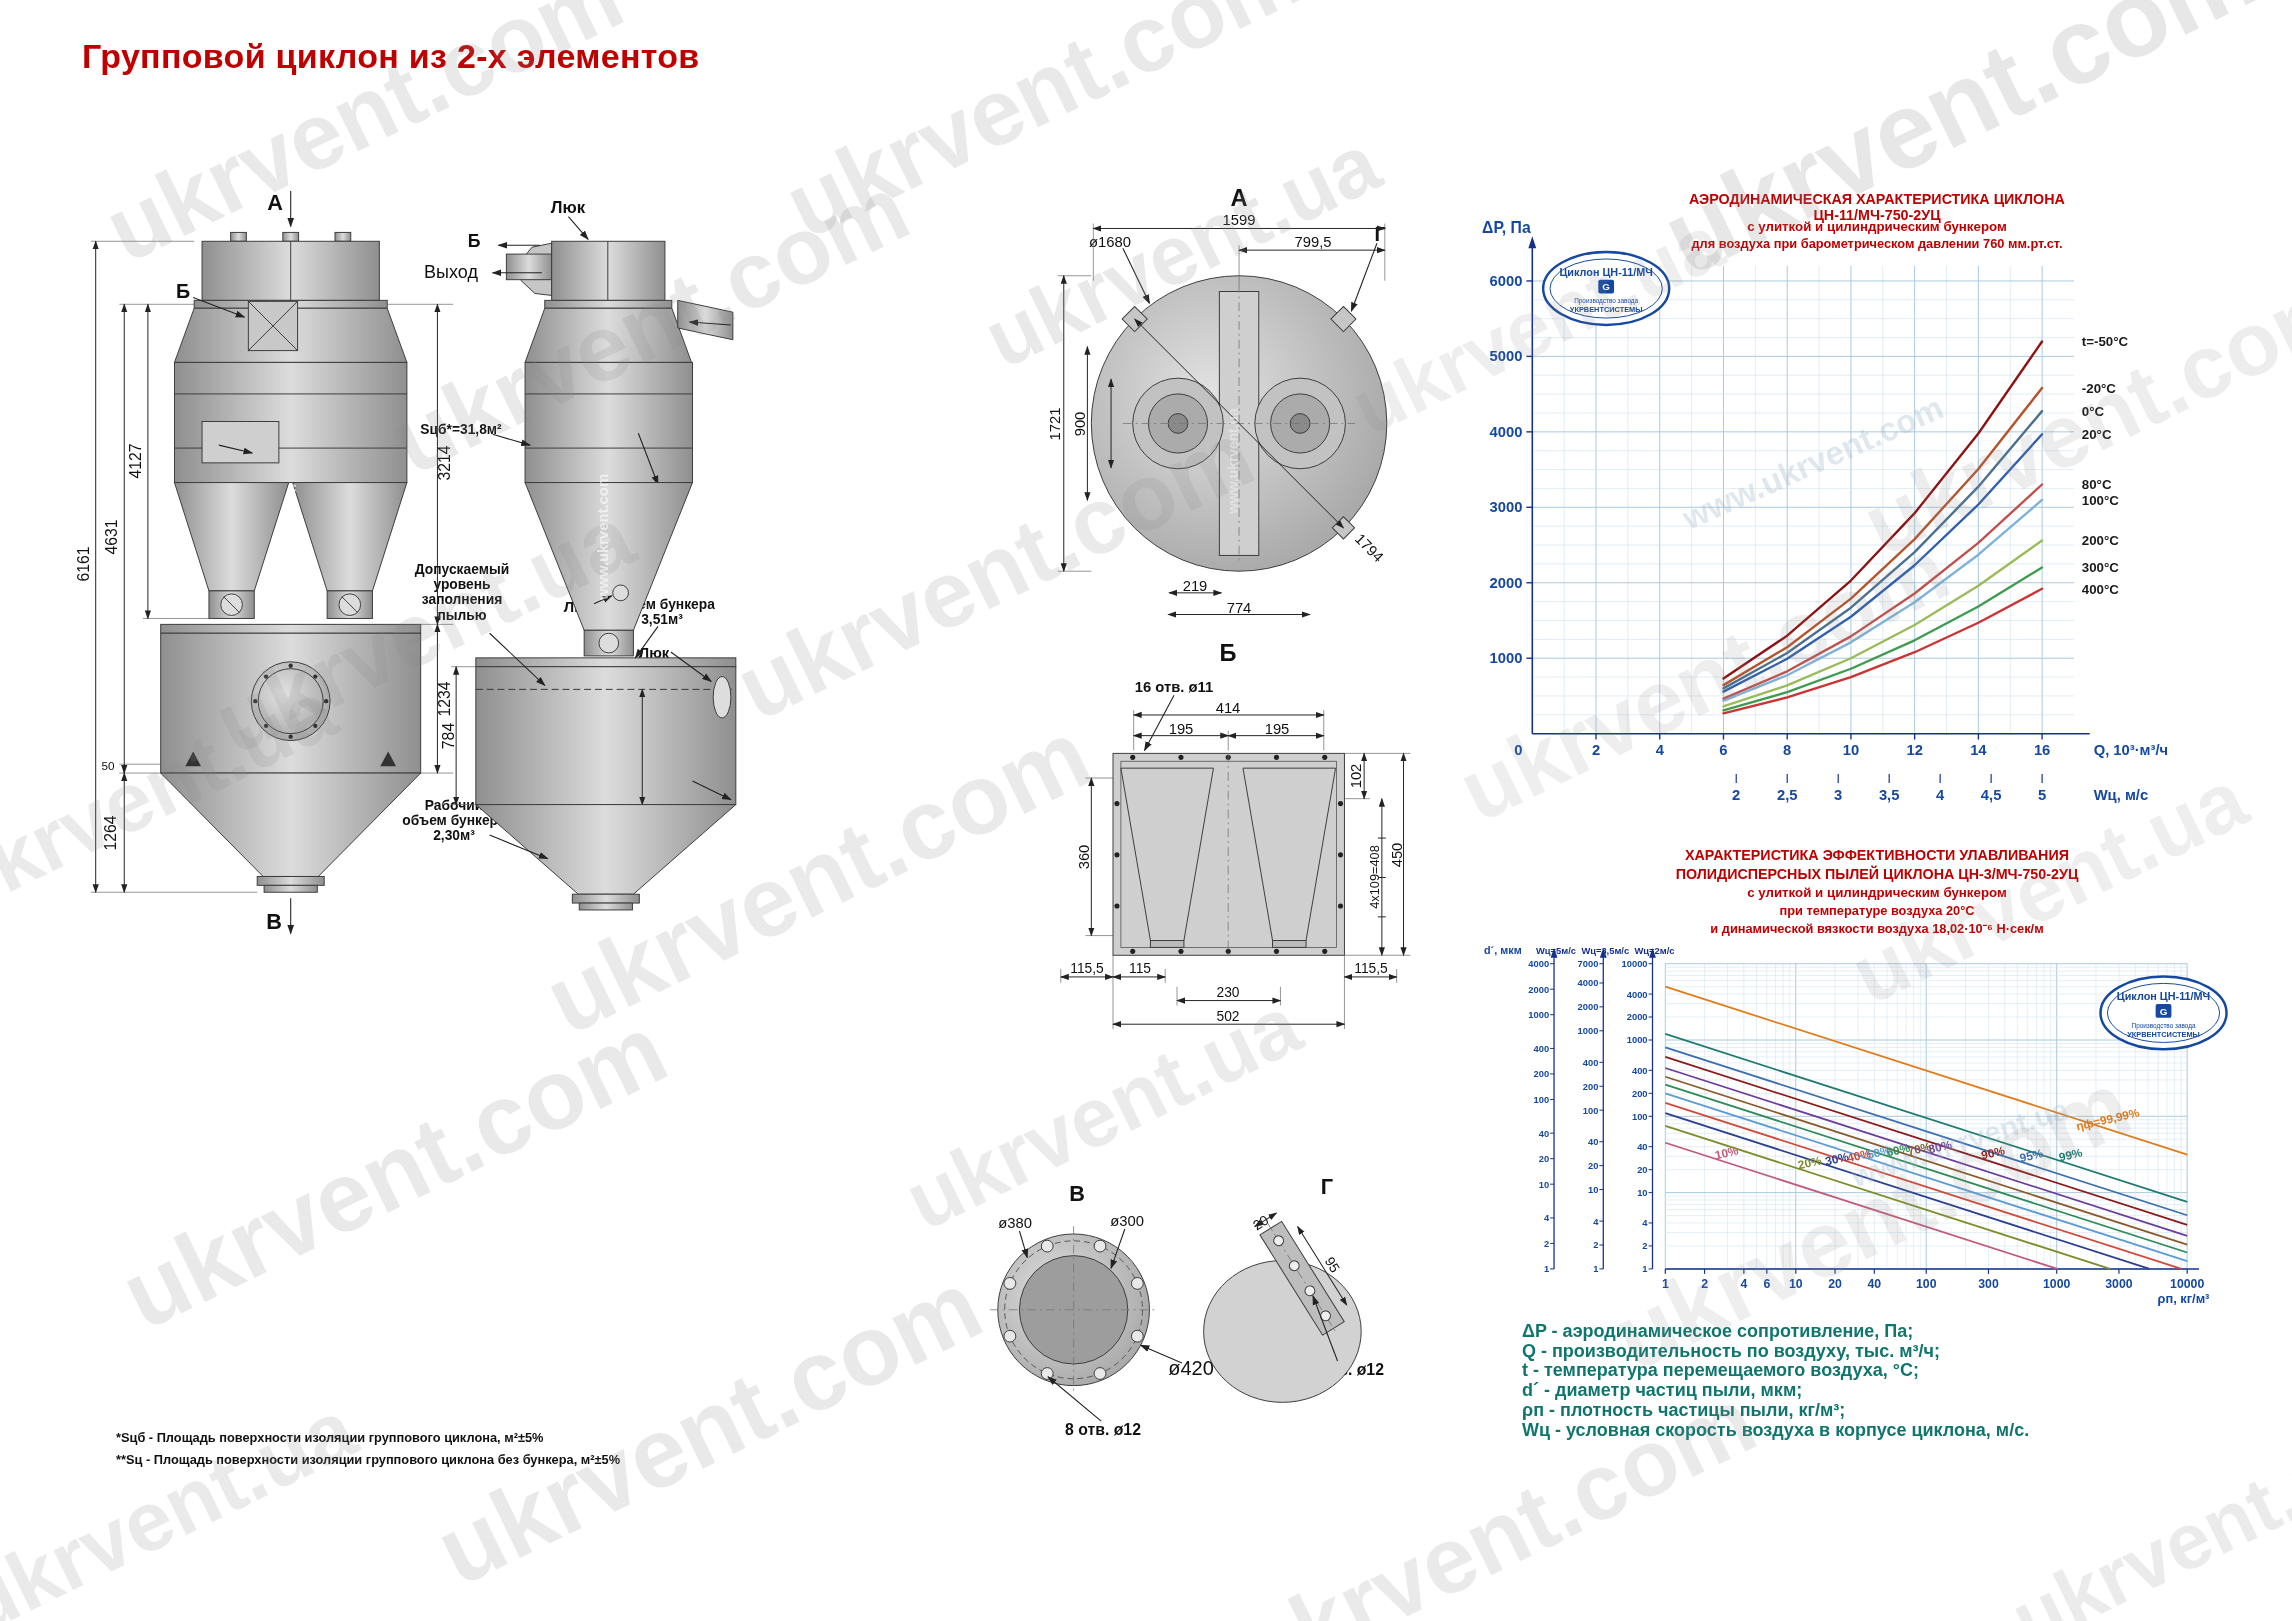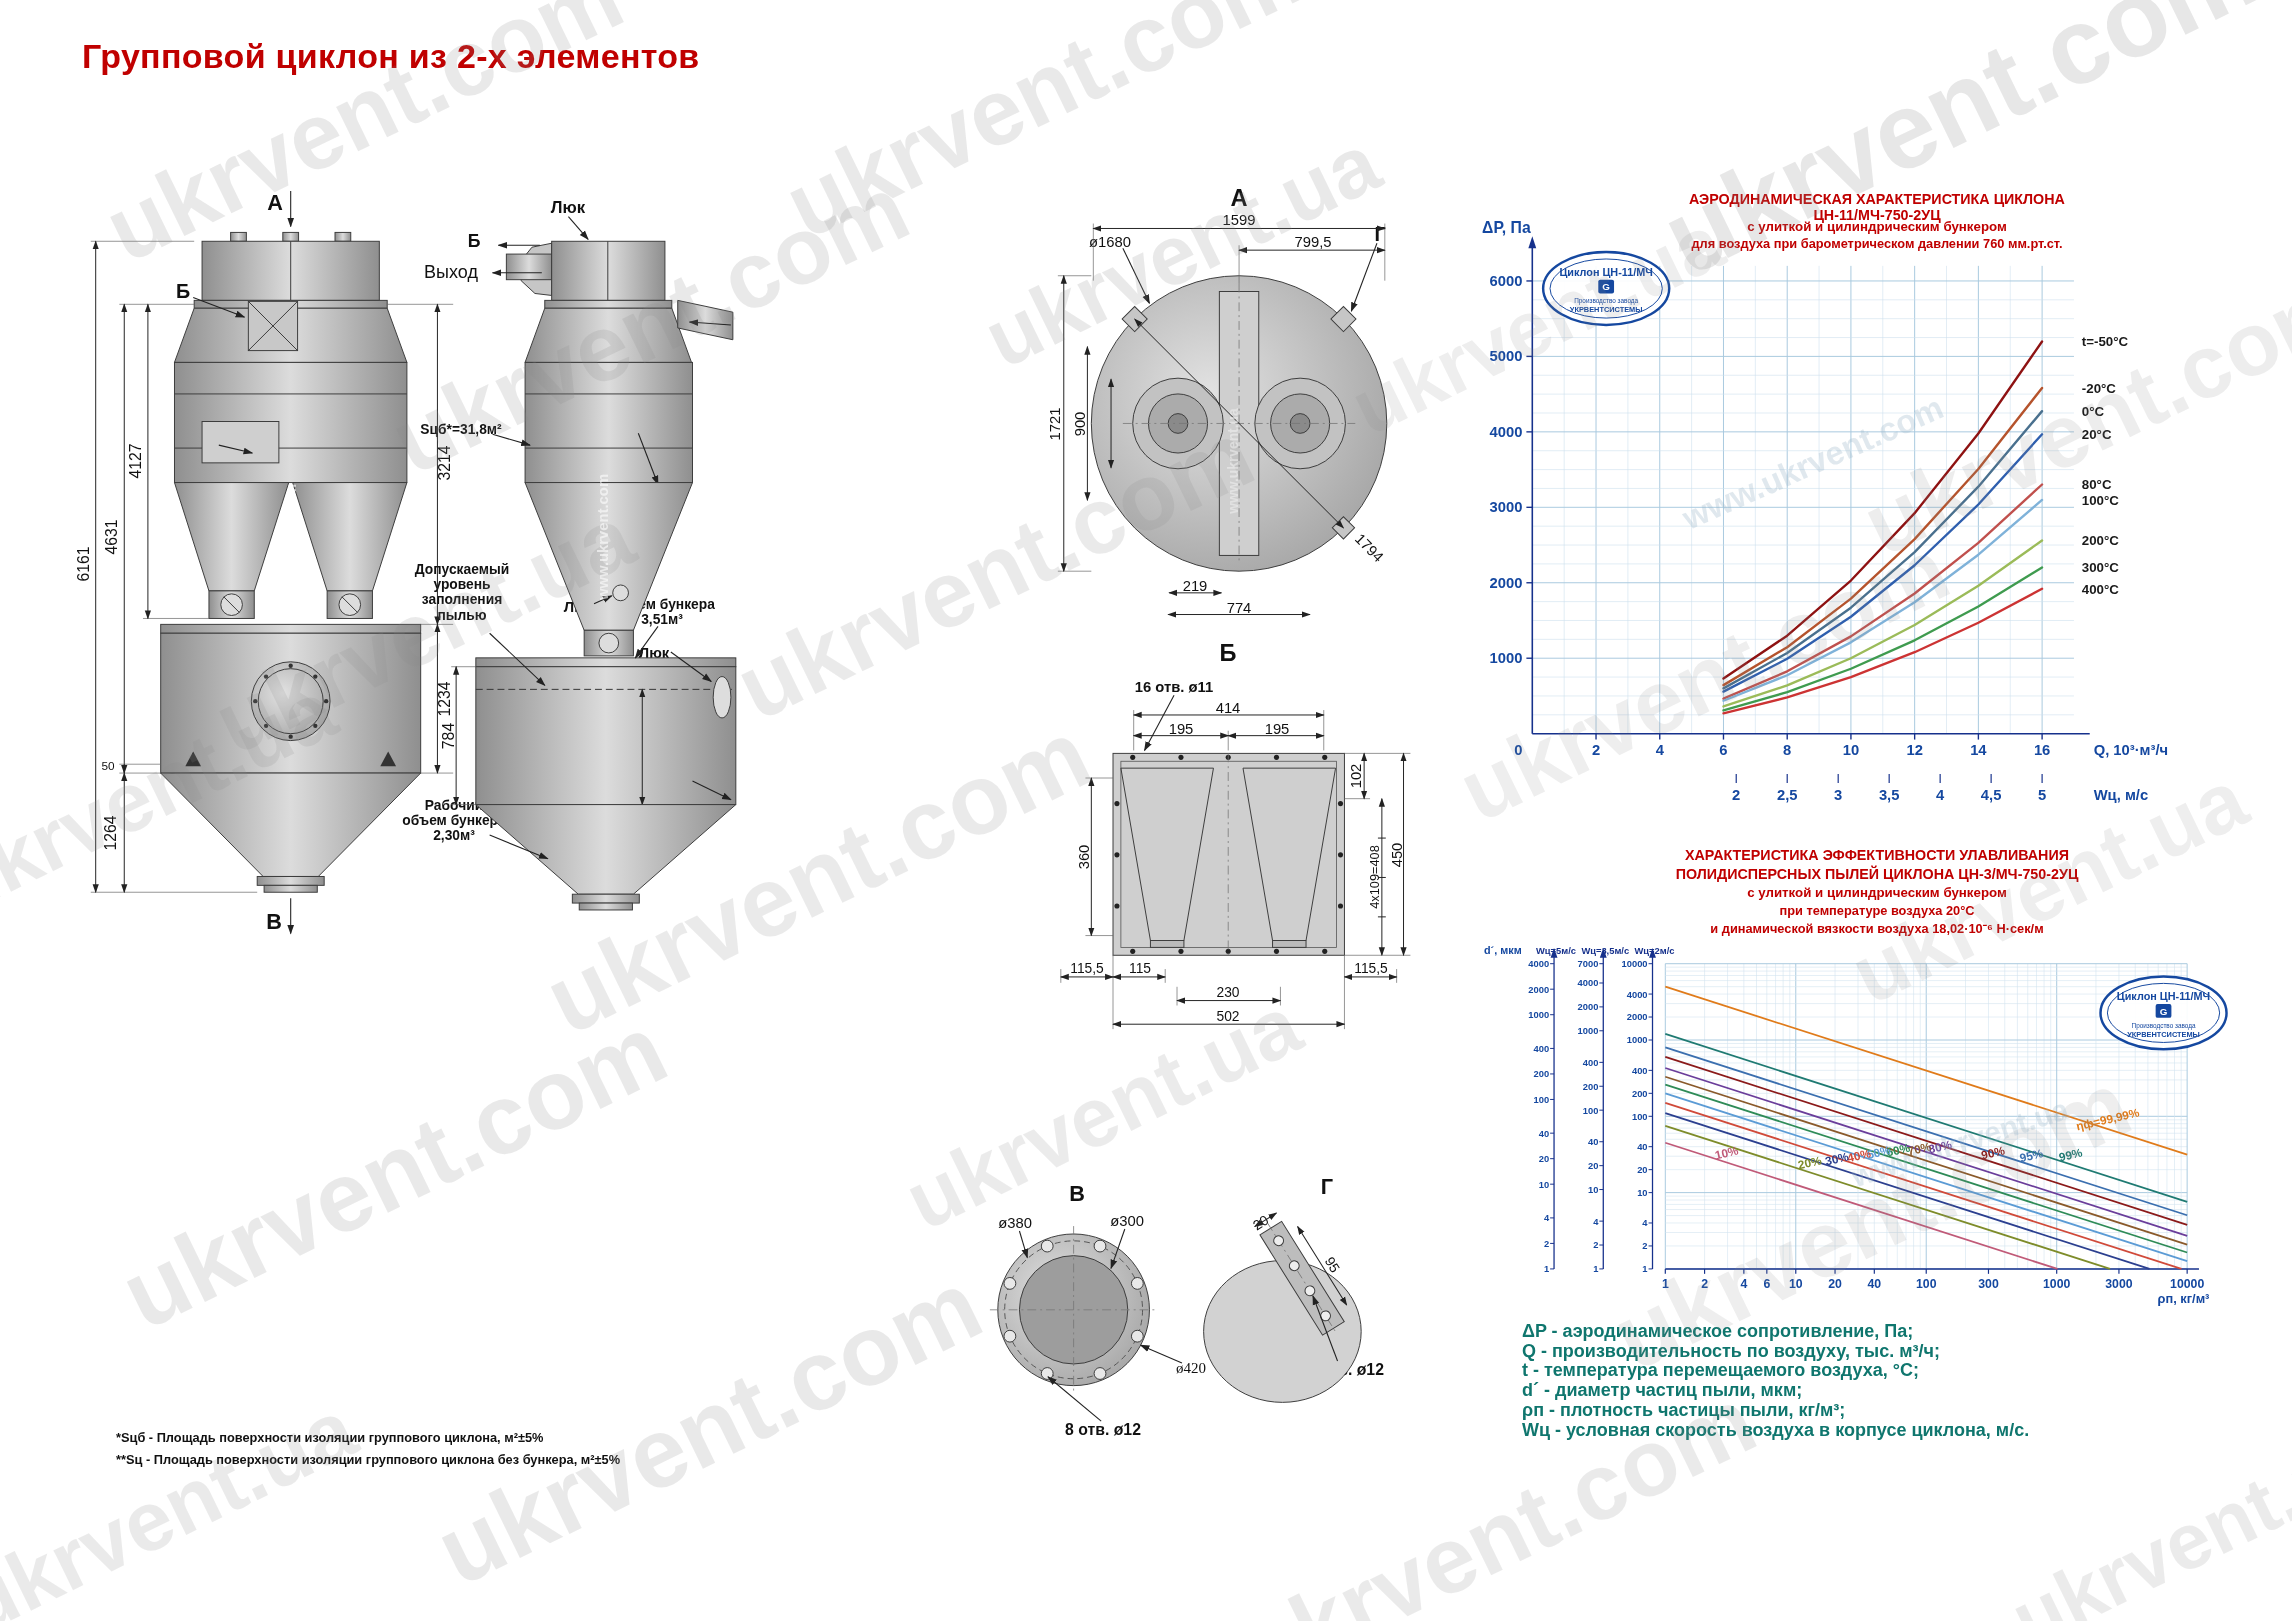--- a/index.html
+++ b/index.html
@@ -671,21 +671,21 @@
       <div class="ann" style="left: 1375px; top: 877px; font-size: 12.8px; transform: translate(-50%, -50%) rotate(-90deg);">4x109=408</div>
       <div class="ann" style="left: 1397px; top: 855px; font-size: 14.8px; transform: translate(-50%, -50%) rotate(-90deg);">450</div>
       <div class="ann" style="left: 1087px; top: 969px; font-size: 13.8px; transform: translate(-50%, -50%);">115,5</div>
       <div class="ann" style="left: 1140px; top: 969px; font-size: 13.8px; transform: translate(-50%, -50%);">115</div>
       <div class="ann" style="left: 1228px; top: 993px; font-size: 13.8px; transform: translate(-50%, -50%);">230</div>
       <div class="ann" style="left: 1228px; top: 1017px; font-size: 13.8px; transform: translate(-50%, -50%);">502</div>
       <div class="ann" style="left: 1371px; top: 969px; font-size: 13.8px; transform: translate(-50%, -50%);">115,5</div>
       <div class="ann" style="left: 1077px; top: 1194px; font-size: 21.7px; font-weight: 700; transform: translate(-50%, -50%);">В</div>
       <div class="ann" style="left: 1015px; top: 1223px; font-size: 14.8px; transform: translate(-50%, -50%);">ø380</div>
       <div class="ann" style="left: 1127px; top: 1221px; font-size: 14.8px; transform: translate(-50%, -50%);">ø300</div>
-      <div class="ann" style="left: 1191px; top: 1368px; font-size: 15px; transform: translate(-50%, -50%); font-family: Liberation Serif, serif;">ø420</div>
+      <div class="ann" style="left: 1191px; top: 1368px; font-size: 20px; transform: translate(-50%, -50%);">ø420</div>
       <div class="ann" style="left: 1103px; top: 1430px; font-size: 15.8px; font-weight: 700; transform: translate(-50%, -50%);">8 отв. ø12</div>
       <div class="ann" style="left: 1327px; top: 1187px; font-size: 21.7px; font-weight: 700; transform: translate(-50%, -50%);">Г</div>
       <div class="ann" style="left: 1261px; top: 1223px; font-size: 13.8px; transform: translate(-50%, -50%) rotate(-32deg);">20</div>
       <div class="ann" style="left: 1332px; top: 1265px; font-size: 13.8px; transform: translate(-50%, -50%) rotate(58deg);">95</div>
       <div class="ann" style="left: 1346px; top: 1370px; font-size: 15.8px; font-weight: 700; transform: translate(-50%, -50%);">4 отв. ø12</div>
       <div class="ann" style="left: 1877px; top: 208px; font-size: 14.3px; font-weight: 700; color: rgb(192, 0, 0); transform: translate(-50%, -50%);">АЭРОДИНАМИЧЕСКАЯ ХАРАКТЕРИСТИКА  ЦИКЛОНА ЦН-11/МЧ-750-2УЦ</div>
       <div class="ann" style="left: 1877px; top: 227px; font-size: 13.3px; font-weight: 700; color: rgb(192, 0, 0); transform: translate(-50%, -50%);">с улиткой и цилиндрическим бункером</div>
       <div class="ann" style="left: 1877px; top: 244px; font-size: 12.8px; font-weight: 700; color: rgb(192, 0, 0); transform: translate(-50%, -50%);">для воздуха при барометрическом давлении 760 мм.рт.ст.</div>
       <div class="ann" style="left: 1877px; top: 856px; font-size: 14.3px; font-weight: 700; color: rgb(192, 0, 0); transform: translate(-50%, -50%);">ХАРАКТЕРИСТИКА ЭФФЕКТИВНОСТИ УЛАВЛИВАНИЯ</div>
       <div class="ann" style="left: 1877px; top: 875px; font-size: 14.3px; font-weight: 700; color: rgb(192, 0, 0); transform: translate(-50%, -50%);">ПОЛИДИСПЕРСНЫХ ПЫЛЕЙ ЦИКЛОНА ЦН-3/МЧ-750-2УЦ</div>

